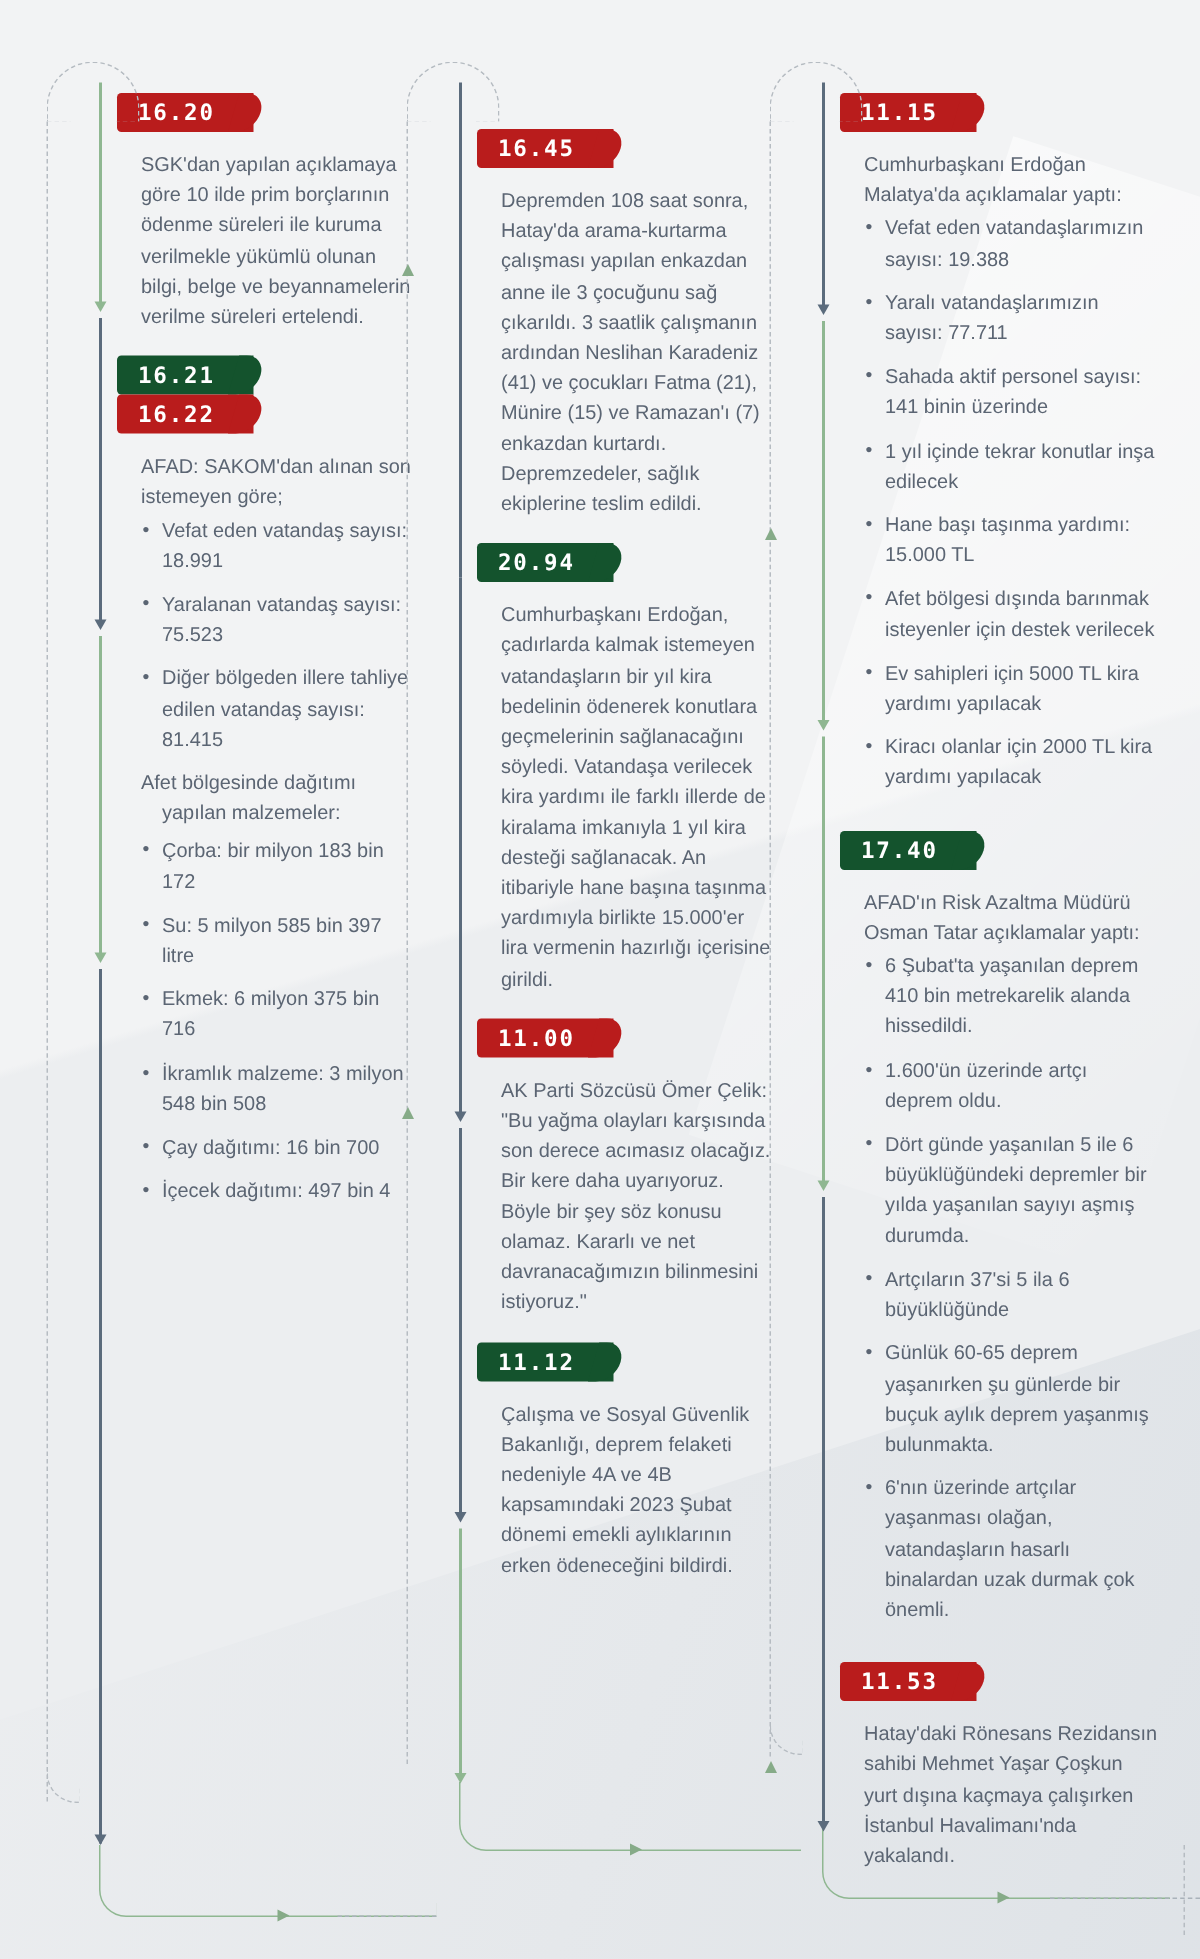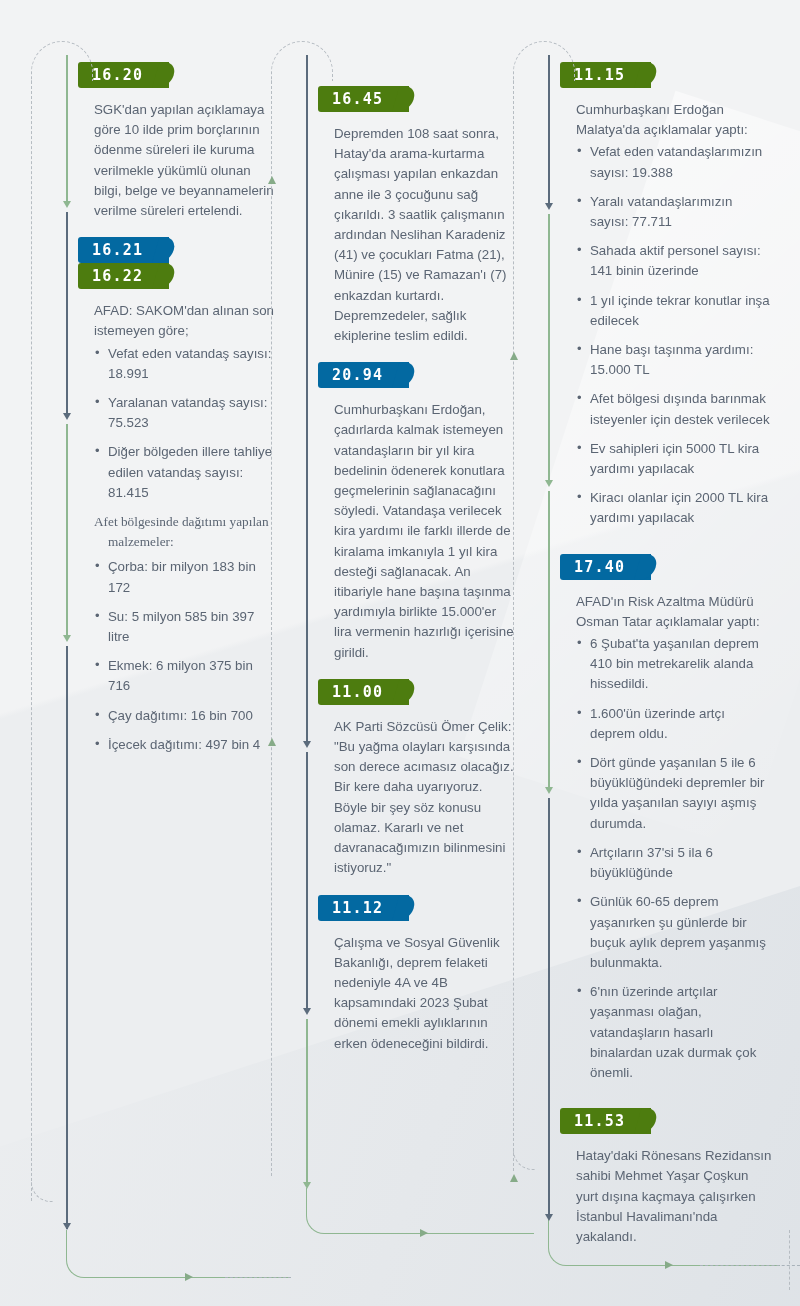--- a/index.html
+++ b/index.html
@@ -106,22 +106,22 @@
   .badge::after {
     content: "";
     position: absolute;
     right: -1px; top: 0;
     width: 18px; height: 26px;
     background: inherit;
     border-radius: 0 13px 13px 0;
     transform: skewX(-16deg);
     transform-origin: left bottom;
   }
-  .badge-green { background: #4d7c0f; }
-  .badge-dark  { background: #0369a1; }
+  .badge-green { background: #b91c1c; }
+  .badge-dark  { background: #14532d; }
 
   .card-body {
     padding: 12px 6px 16px 28px;
     font-size: 13.3px;
     line-height: 1.52;
     color: #5b6573;
   }
   .card-body p { margin-bottom: 0; }
 
   .card-body ul {
@@ -137,21 +137,21 @@
   .card-body ul li::before {
     content: "•";
     position: absolute;
     left: 1px;
     top: -1px;
     font-size: 13px;
     color: #5b6573;
   }
   .card-body .sub-head-indent {
     margin-top: 2px; margin-bottom: 5px;
-    padding-left: 14px; text-indent: -14px; font-family: Liberation Serif, serif;
+    padding-left: 14px; text-indent: -14px;
   }
 
   
   .rail {
     position: absolute;
     z-index: 1;
     border-left: 1.5px dashed #b6bcc2;
   }
   .rail-top {
     position: absolute;
@@ -290,20 +290,21 @@
         <ul>
           <li>Vefat eden vatandaş sayısı: 18.991</li>
           <li>Yaralanan vatandaş sayısı: 75.523</li>
           <li>Diğer bölgeden illere tahliye edilen vatandaş sayısı: 81.415</li>
         </ul>
         <p class="sub-head-indent">Afet bölgesinde dağıtımı yapılan malzemeler:</p>
         <ul>
           <li>Çorba: bir milyon 183 bin 172</li>
           <li>Su: 5 milyon 585 bin 397 litre</li>
           <li>Ekmek: 6 milyon 375 bin 716</li>
+          <li>İkramlık malzeme: 3 milyon 548 bin 508</li>
           <li>Çay dağıtımı: 16 bin 700</li>
           <li>İçecek dağıtımı: 497 bin 4</li>
         </ul>
       </div>
     </div>
 
   </div>
 
   <div class="col col-1" style="top:62px;">
 

